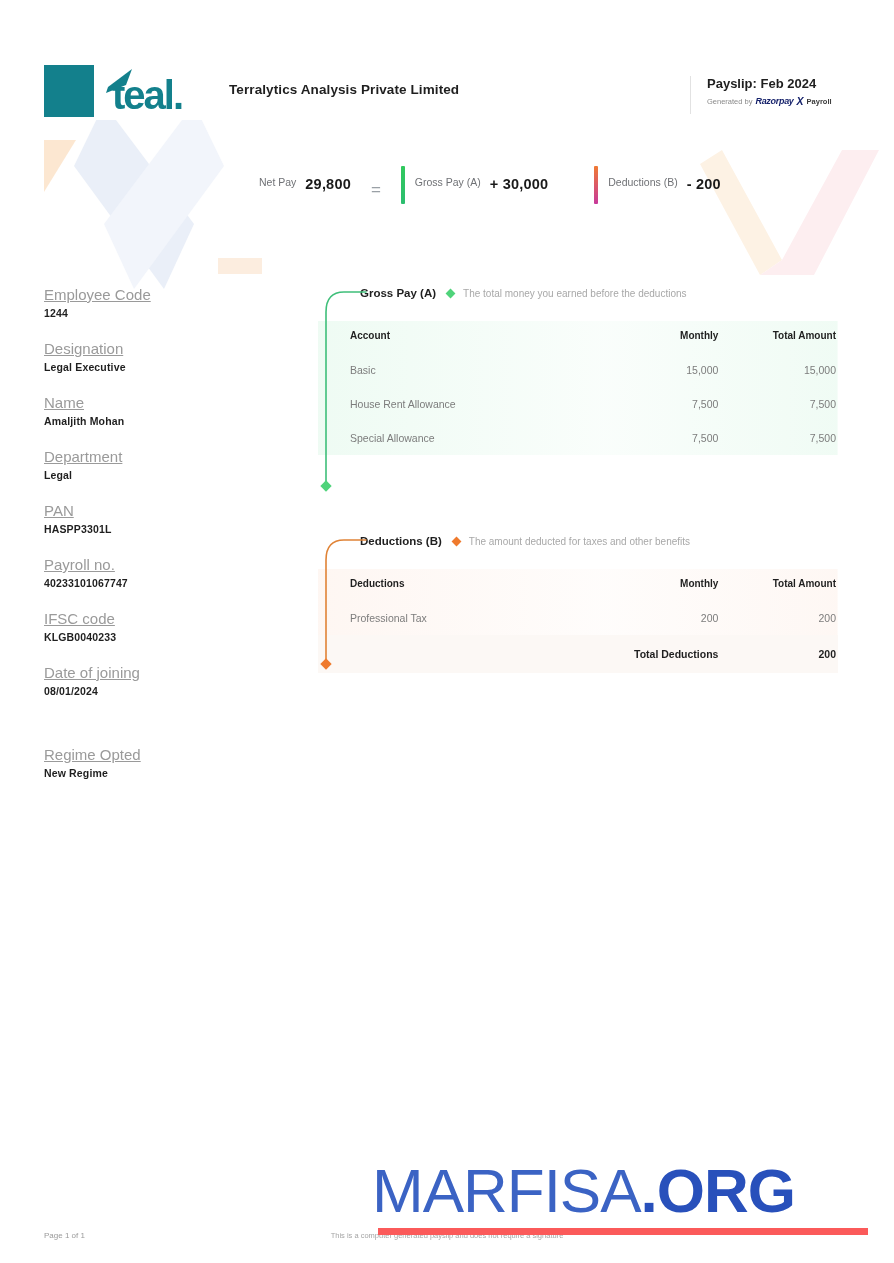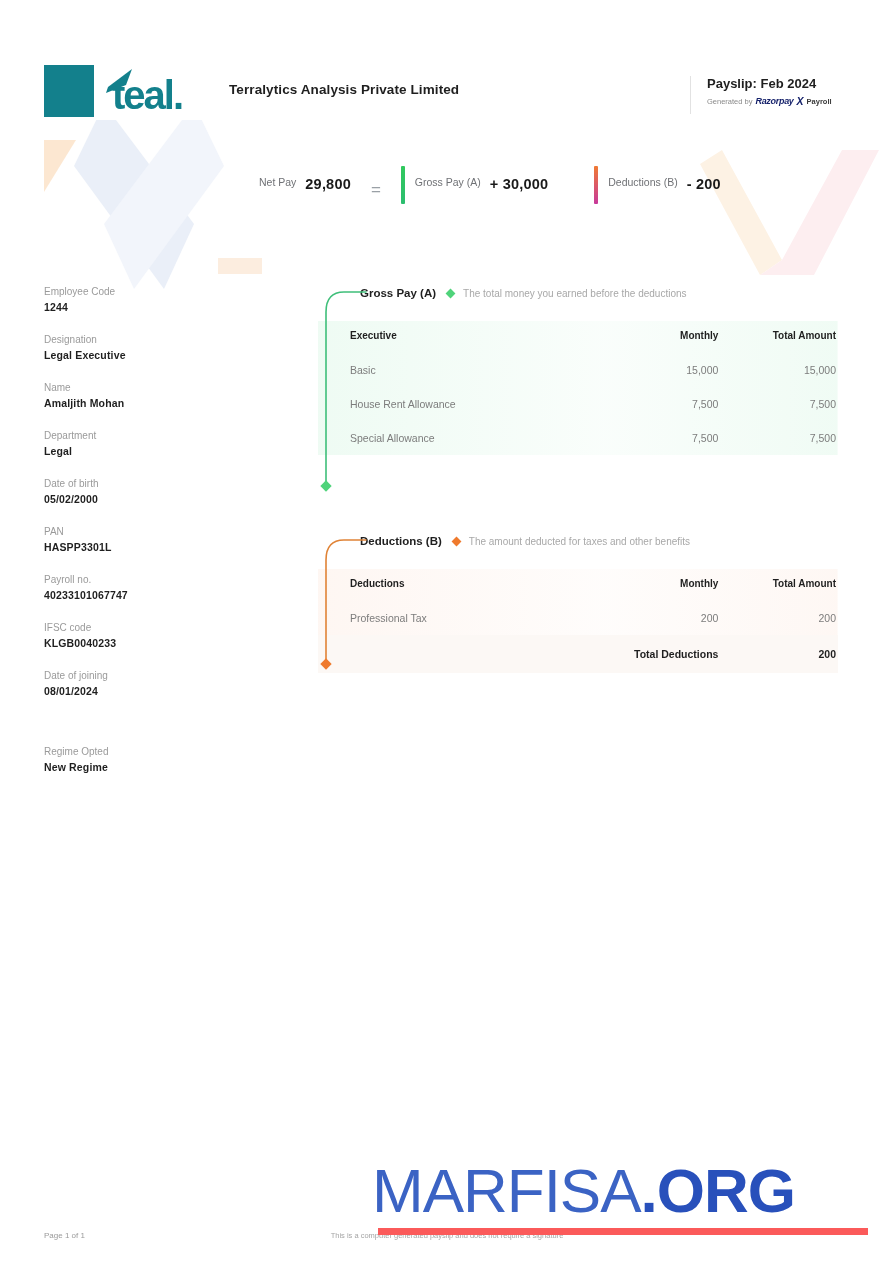--- a/index.html
+++ b/index.html
@@ -75,21 +75,21 @@
   .bar { width:4px; height:38px; margin-right:10px; border-radius:1px; }
   .bar-green { background:linear-gradient(180deg,#31c95d,#2bbd6f); }
   .bar-ded { background:linear-gradient(180deg,#f07a33,#c7399b); }
   .sum-group { display:flex; align-items:center; }
   .gap-right { margin-right:46px; }
 
   
   .emp-col { position:absolute; left:44px; top:286px; width:200px; z-index:4; }
   .emp-field { margin-bottom:21px; }
   .emp-field.spaced { margin-bottom:49px; }
-  .emp-label { font-size:10px; color:#9a9a9a; margin-bottom:4px; }
+  .emp-label { font-size:15px; color:#9a9a9a; margin-bottom:4px;text-decoration:underline; }
   .emp-value { font-size:10.5px; font-weight:bold; color:#1f1f1f; letter-spacing:.15px; }
 
   
   .section { position:absolute; z-index:4; }
   .sec-gross { left:318px; top:282px; width:520px; }
   .sec-ded   { left:318px; top:530px; width:520px; }
 
   .sec-head { display:flex; align-items:center; height:22px; padding-left:42px; }
   .sec-title { font-size:11.5px; font-weight:bold; color:#1f1f1f; }
   .diamond {
@@ -239,24 +239,20 @@
   </div>
   <div class="emp-field">
     <div class="emp-label">Name</div>
     <div class="emp-value">Amaljith Mohan</div>
   </div>
   <div class="emp-field">
     <div class="emp-label">Department</div>
     <div class="emp-value">Legal</div>
   </div>
   <div class="emp-field">
-    <div class="emp-label">Date of birth</div>
-    <div class="emp-value">05/02/2000</div>
-  </div>
-  <div class="emp-field">
     <div class="emp-label">PAN</div>
     <div class="emp-value">HASPP3301L</div>
   </div>
   <div class="emp-field">
     <div class="emp-label">Payroll no.</div>
     <div class="emp-value">40233101067747</div>
   </div>
   <div class="emp-field">
     <div class="emp-label">IFSC code</div>
     <div class="emp-value">KLGB0040233</div>
@@ -287,21 +283,21 @@
 
   <div class="tbl">
     <table>
       <colgroup>
         <col class="col-name">
           <col class="col-monthly">
           <col class="col-total">
       </colgroup>
       <thead>
         <tr class="gross-tint">
-          <th class="first">Executive</th>
+          <th class="first">Account</th>
           <th>Monthly</th>
           <th class="col-total">Total Amount</th>
         </tr>
       </thead>
       <tbody>
         <tr class="gross-tint">
           <td class="first">Basic</td>
           <td>15,000</td>
           <td class="col-total">15,000</td>
         </tr>

